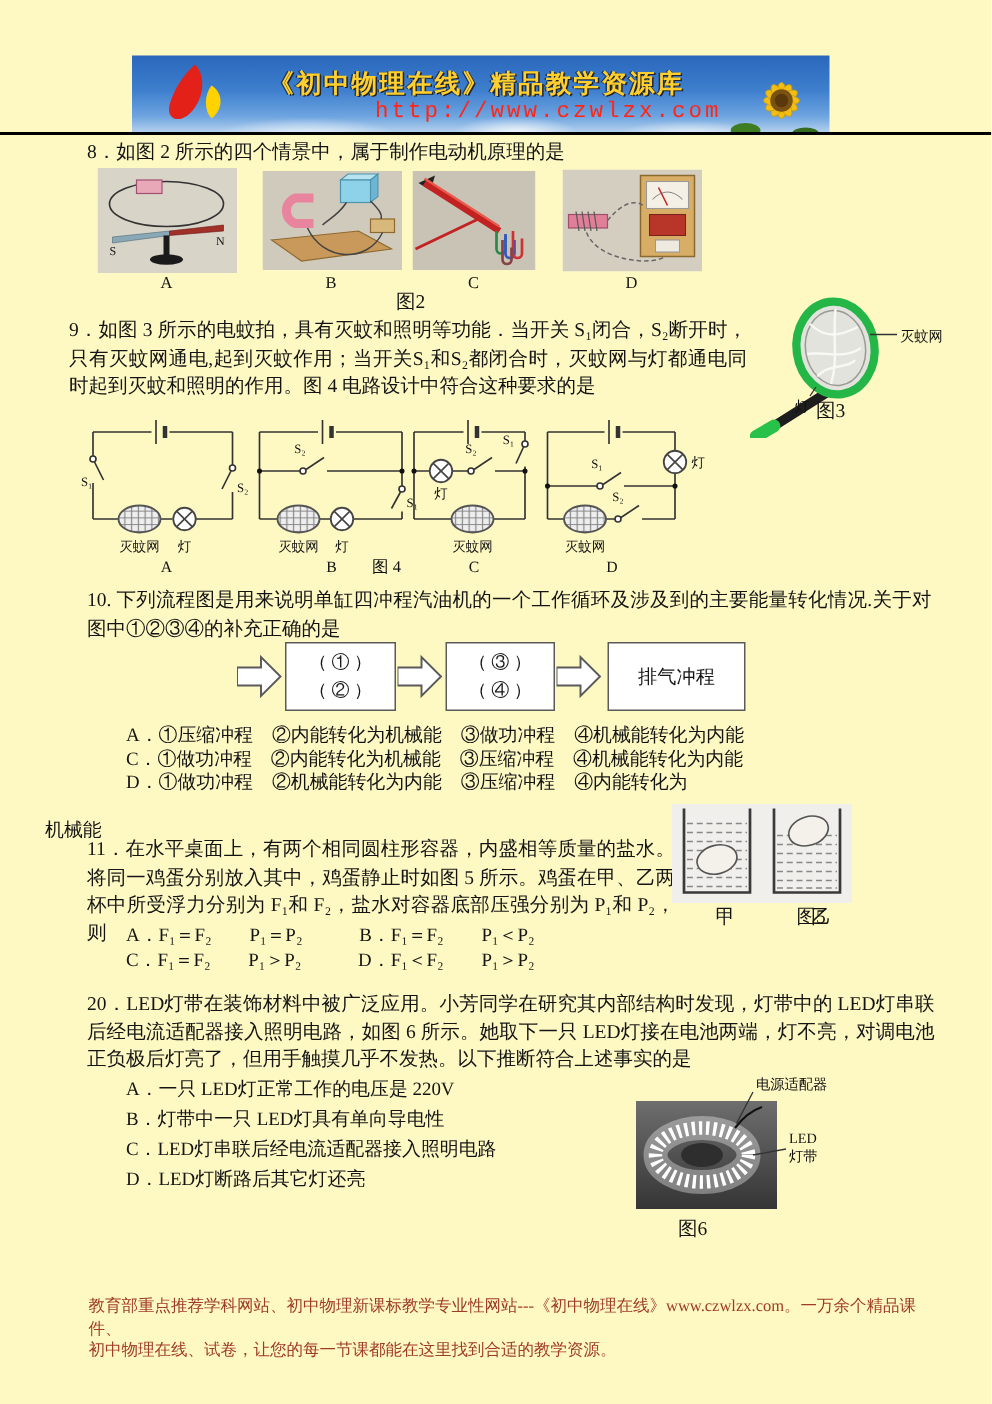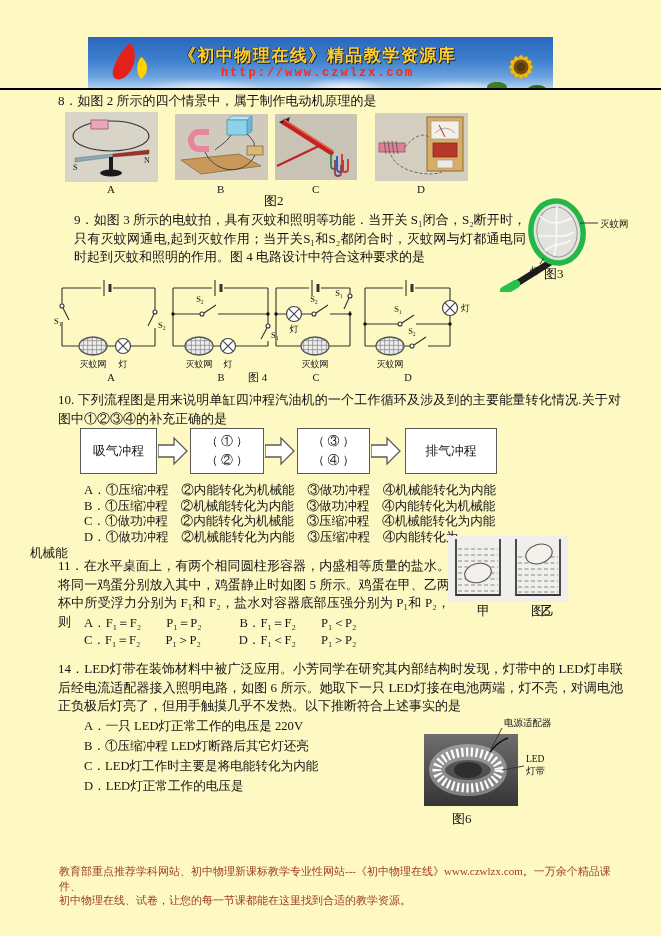--- a/index.html
+++ b/index.html
@@ -13,22 +13,22 @@
   
   .banner{left:88px;top:37px;width:465px;height:52px;overflow:hidden;
     background:
       radial-gradient(60px 16px at 55% 100%, rgba(255,255,255,.85), rgba(255,255,255,0) 70%),
       radial-gradient(90px 18px at 25% 104%, rgba(255,255,255,.75), rgba(255,255,255,0) 70%),
       radial-gradient(70px 14px at 80% 102%, rgba(255,255,255,.7), rgba(255,255,255,0) 70%),
       linear-gradient(180deg,#2a67bb 0%,#3e7fce 45%,#6ea4e0 78%,#b9d4ee 100%);}
   .banner-title{position:absolute;left:66px;right:72px;top:7px;text-align:center;
     font-size:17px;font-weight:bold;color:#ffcf30;letter-spacing:1.5px;
     text-shadow:1px 1px 0 #222,-1px 0 0 rgba(0,0,0,.55);}
-  .banner-url{position:absolute;left:66px;right:72px;top:29px;text-align:center;
-    font-family:"Liberation Mono",monospace;font-size:12px;font-weight:bold;
+  .banner-url{position:absolute;left:66px;right:72px;top:29px;text-align:right;
+    font-family:"Liberation Mono",monospace;font-size:15px;font-weight:normal;
     color:#ff2617;letter-spacing:2px;}
   .rule{left:0;top:88px;width:661px;height:2px;background:#000;}
   .flow-box{position:absolute;top:0;height:44px;border:1.5px solid #5a5a5a;background:#fff;
     display:flex;align-items:center;justify-content:center;font-size:12.8px;}
   .flow-box.two{flex-direction:column;line-height:19px;font-size:12px;}
   .footer{font-size:11px;line-height:14.6px;font-weight:normal;color:#9e3a28;}
   svg text{font-family:"Liberation Serif",serif;fill:#111;}
   .photo-lab{font-size:9.5px;}
 </style>
 </head>
@@ -121,21 +121,21 @@
     <path d="M16,42 C24,62 62,64 68,58" stroke="#666" stroke-width="1" fill="none" stroke-dasharray="3 2"></path>
     <path d="M30,34 C40,22 48,20 54,24" stroke="#666" stroke-width="1" fill="none" stroke-dasharray="3 2"></path>
   </svg>
 
   <span class="abs figlab" style="left:107px;top:183px">A</span>
   <span class="abs figlab" style="left:217px;top:183px">B</span>
   <span class="abs figlab" style="left:312px;top:183px">C</span>
   <span class="abs figlab" style="left:417px;top:183px">D</span>
   <span class="abs cap" style="left:264px;top:192px">图2</span>
 
-  <div class="abs txt" style="left:74px;top:211px;width:452px">9．如图 3 所示的电蚊拍，具有灭蚊和照明等功能．当开关 S₁闭合，S₂断开时，只有灭蚊网通电,起到灭蚊作用；当开关S₁和S₂都闭合时，灭蚊网与灯都通电同时起到灭蚊和照明的作用。图 4 电路设计中符合这种要求的是</div>
+  <div class="abs txt" style="left:46px;top:211px;width:452px">9．如图 3 所示的电蚊拍，具有灭蚊和照明等功能．当开关 S₁闭合，S₂断开时，只有灭蚊网通电,起到灭蚊作用；当开关S₁和S₂都闭合时，灭蚊网与灯都通电同时起到灭蚊和照明的作用。图 4 电路设计中符合这种要求的是</div>
 
   <svg class="abs" style="left:500px;top:196px" width="160" height="96" viewBox="0 0 160 96">
     <line x1="54" y1="64" x2="16" y2="88" stroke="#1d1d1d" stroke-width="6.5" stroke-linecap="round"></line>
     <line x1="16" y1="88" x2="4" y2="95" stroke="#28c24a" stroke-width="8.5" stroke-linecap="round"></line>
     <ellipse cx="57" cy="36" rx="26" ry="31" fill="#e3e3de" stroke="#25b648" stroke-width="5.5" transform="rotate(-8 57 36)"></ellipse>
     <ellipse cx="57" cy="36" rx="20" ry="25" fill="none" stroke="#9a9a94" stroke-width="1" transform="rotate(-8 57 36)"></ellipse>
     <g stroke="#f8f8f4" stroke-width="1.6" fill="none">
       <path d="M40,20 C50,30 60,28 72,22"></path>
       <path d="M38,40 C50,38 62,44 74,36"></path>
       <path d="M45,55 C52,46 66,50 70,44"></path>
@@ -235,21 +235,20 @@
     <text x="407" y="31" font-size="9">灯</text>
     <text x="344" y="32" font-size="8.5" text-anchor="middle">S₁</text>
     <text x="358" y="54" font-size="8.5" text-anchor="middle">S₂</text>
     <text x="336" y="87" font-size="9" text-anchor="middle">灭蚊网</text>
     <text x="354" y="101" font-size="10.5" text-anchor="middle">D</text>
   </svg>
 
   <div class="abs txt" style="left:58px;top:391px;width:563px">10. 下列流程图是用来说明单缸四冲程汽油机的一个工作循环及涉及到的主要能量转化情况.关于对图中①②③④的补充正确的是</div>
 
   <div class="abs" style="left:80px;top:428px;width:420px;height:46px">
-    <div class="flow-box" style="left:0;width:75px">吸气冲程</div>
     <svg class="abs" style="left:78px;top:8px" width="30" height="30" viewBox="0 0 30 30">
       <polygon points="0,9 16,9 16,2 29,15 16,28 16,21 0,21" fill="#fff" stroke="#5a5a5a" stroke-width="1.3"></polygon>
     </svg>
     <div class="flow-box two" style="left:110px;width:72px">
       <div>（ ① ）</div>
       <div>（ ② ）</div>
     </div>
     <svg class="abs" style="left:185px;top:8px" width="30" height="30" viewBox="0 0 30 30">
       <polygon points="0,9 16,9 16,2 29,15 16,28 16,21 0,21" fill="#fff" stroke="#5a5a5a" stroke-width="1.3"></polygon>
     </svg>
@@ -258,21 +257,20 @@
       <div>（ ④ ）</div>
     </div>
     <svg class="abs" style="left:291px;top:8px" width="30" height="30" viewBox="0 0 30 30">
       <polygon points="0,9 16,9 16,2 29,15 16,28 16,21 0,21" fill="#fff" stroke="#5a5a5a" stroke-width="1.3"></polygon>
     </svg>
     <div class="flow-box" style="left:325px;width:90px">排气冲程</div>
   </div>
 
   <div class="abs" style="left:84px;top:483px;width:540px;line-height:15.5px">
     <div class="opt">A．①压缩冲程　②内能转化为机械能　③做功冲程　④机械能转化为内能</div>
-    <div class="opt">B．①压缩冲程　②机械能转化为内能　③做功冲程　④内能转化为机械能</div>
     <div class="opt">C．①做功冲程　②内能转化为机械能　③压缩冲程　④机械能转化为内能</div>
     <div class="opt">D．①做功冲程　②机械能转化为内能　③压缩冲程　④内能转化为</div>
   </div>
   <div class="abs opt" style="left:30px;top:545px">机械能</div>
 
   <div class="abs txt" style="left:58px;top:557px;width:392px">11．在水平桌面上，有两个相同圆柱形容器，内盛相等质量的盐水。将同一鸡蛋分别放入其中，鸡蛋静止时如图 5 所示。鸡蛋在甲、乙两杯中所受浮力分别为 F₁和 F₂，盐水对容器底部压强分别为 P₁和 P₂，则</div>
   <div class="abs opt" style="left:84px;top:615px">A．F₁＝F₂　　P₁＝P₂　　　B．F₁＝F₂　　P₁＜P₂</div>
   <div class="abs opt" style="left:84px;top:632px">C．F₁＝F₂　　P₁＞P₂　　　D．F₁＜F₂　　P₁＞P₂</div>
 
   <svg class="abs" style="left:448px;top:536px" width="120" height="66" viewBox="0 0 120 66">
@@ -296,26 +294,26 @@
     </g>
     <ellipse cx="30" cy="37" rx="13.5" ry="9.5" fill="#f3f1ea" stroke="#555" stroke-width="1.1" transform="rotate(-14 30 37)"></ellipse>
     <ellipse cx="91" cy="18" rx="13.5" ry="9.5" fill="#f3f1ea" stroke="#555" stroke-width="1.1" transform="rotate(-18 91 18)"></ellipse>
     <path d="M8,3 V59 H52 V3" fill="none" stroke="#3a3a3a" stroke-width="1.8"></path>
     <path d="M68,3 V59 H112 V3" fill="none" stroke="#3a3a3a" stroke-width="1.8"></path>
   </svg>
   <span class="abs cap" style="left:477px;top:602px">甲</span>
   <span class="abs cap" style="left:531px;top:602px">图5</span>
   <span class="abs cap" style="left:541px;top:602px">乙</span>
 
-  <div class="abs txt" style="left:58px;top:660px;width:565px">14．LED灯带在装饰材料中被广泛应用。小芳同学在研究其内部结构时发现，灯带中的 LED灯串联后经电流适配器接入照明电路，如图 6 所示。她取下一只 LED灯接在电池两端，灯不亮，对调电池正负极后灯亮了，但用手触摸几乎不发热。以下推断符合上述事实的是</div>
+  <div class="abs txt" style="left:58px;top:660px;width:565px">20．LED灯带在装饰材料中被广泛应用。小芳同学在研究其内部结构时发现，灯带中的 LED灯串联后经电流适配器接入照明电路，如图 6 所示。她取下一只 LED灯接在电池两端，灯不亮，对调电池正负极后灯亮了，但用手触摸几乎不发热。以下推断符合上述事实的是</div>
   <div class="abs" style="left:84px;top:716px;line-height:20px">
     <div class="opt">A．一只 LED灯正常工作的电压是 220V</div>
-    <div class="opt">B．①压缩冲程 LED灯断路后其它灯还亮</div>
-    <div class="opt">C．LED灯工作时主要是将电能转化为内能</div>
-    <div class="opt">D．LED灯正常工作的电压是</div>
+    <div class="opt">B．灯带中一只 LED灯具有单向导电性</div>
+    <div class="opt">C．LED灯串联后经电流适配器接入照明电路</div>
+    <div class="opt">D．LED灯断路后其它灯还亮</div>
   </div>
 
   <svg class="abs" style="left:420px;top:712px" width="210" height="98" viewBox="0 0 210 98">
     <defs>
       <linearGradient id="ph6" x1="0" y1="0" x2="0" y2="1">
         <stop offset="0" stop-color="#6e6e6e"></stop>
           <stop offset="1" stop-color="#353535"></stop>
       </linearGradient>
     </defs>
     <rect x="4" y="22" width="94" height="72" fill="url(#ph6)"></rect>

